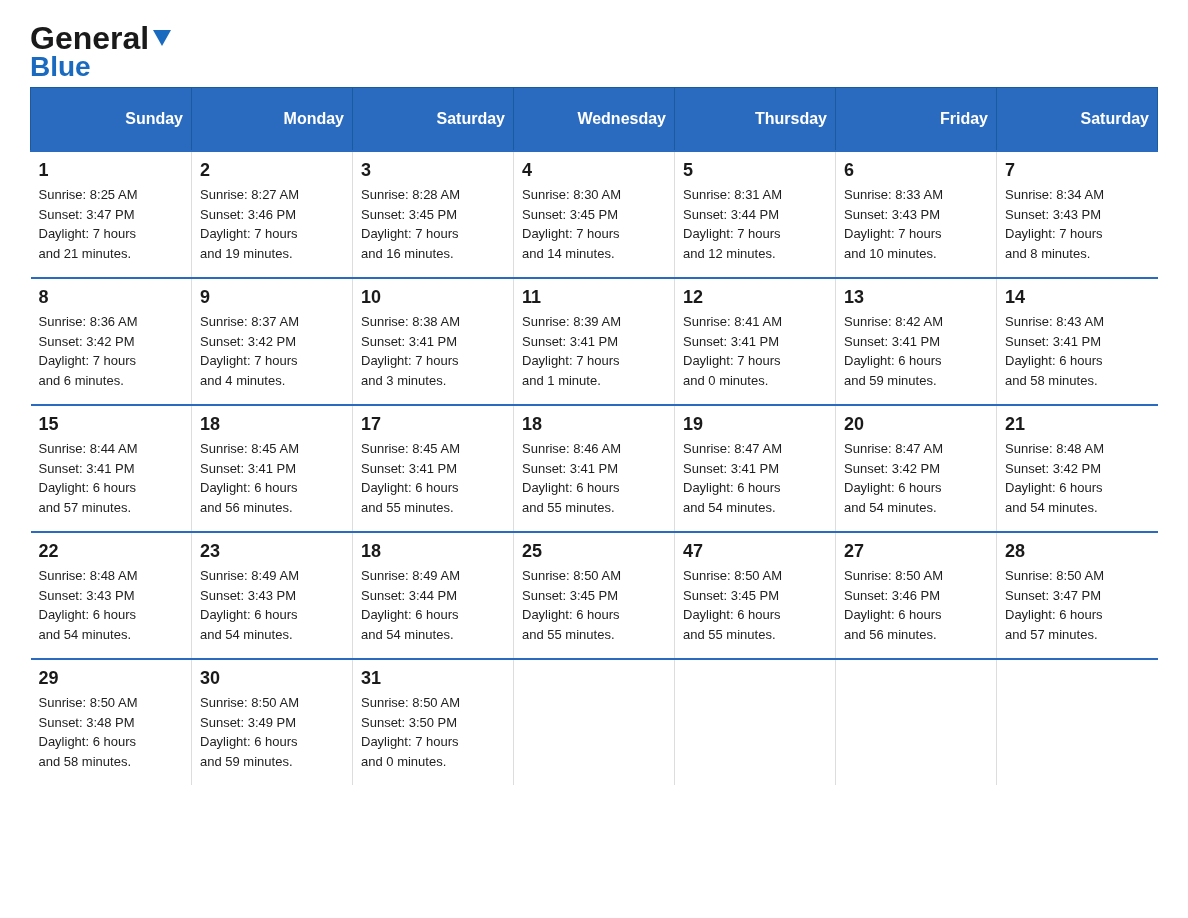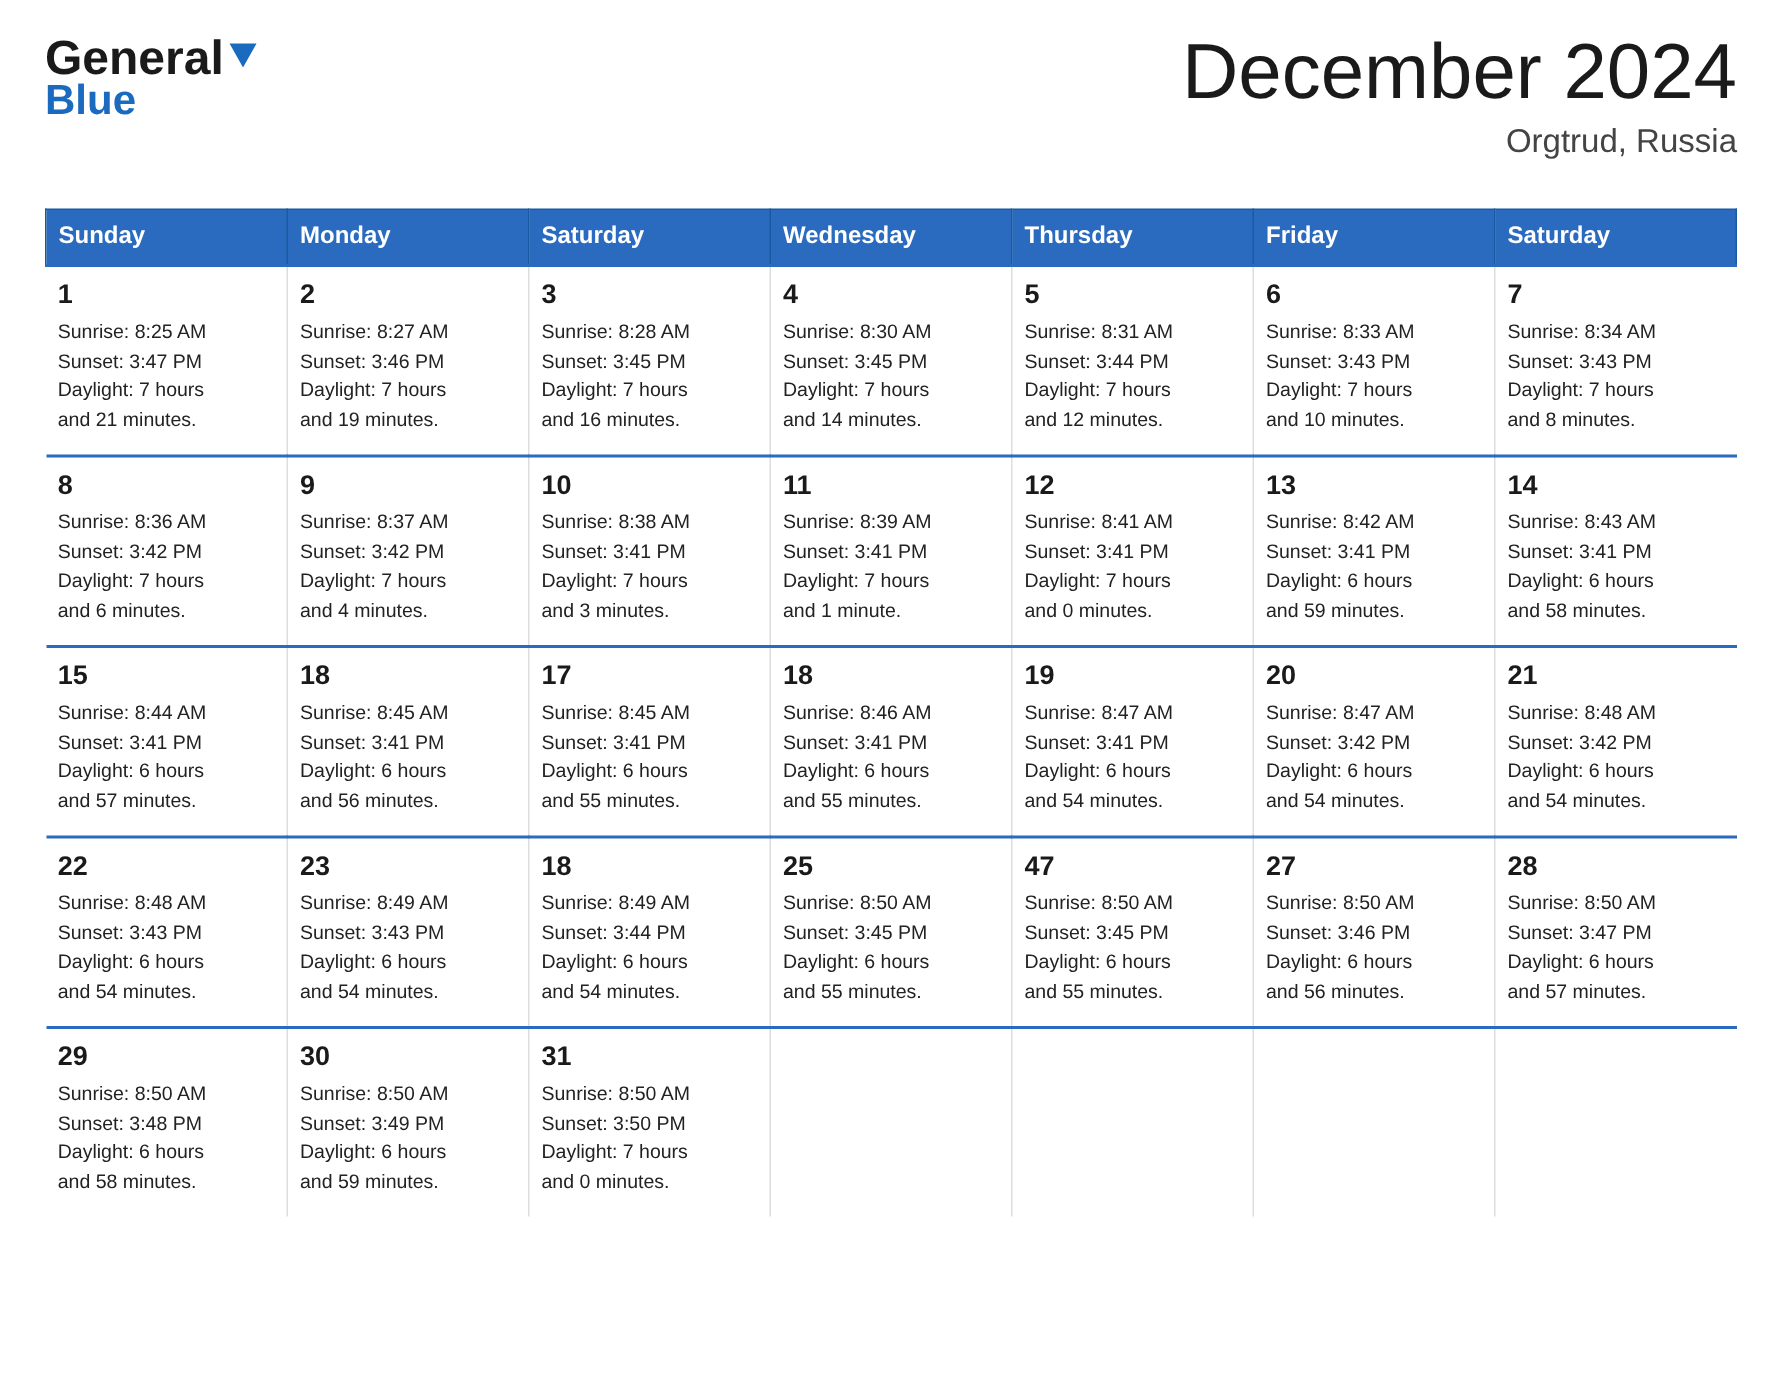--- a/index.html
+++ b/index.html
@@ -7,21 +7,21 @@
       font-family: Arial, sans-serif;
       background: #ffffff;
       width: 1188px;
       min-height: 918px;
       padding: 20px 30px;
     }
     .header-area {
       display: flex;
       justify-content: space-between;
       align-items: flex-start;
-      margin-bottom: 32px;
+      margin-bottom: 4px;
     }
     .logo {
       display: flex;
       flex-direction: column;
       align-items: flex-start;
     }
     .title-area {
       text-align: right;
     }
     .month-title {
@@ -40,22 +40,22 @@
       border-collapse: collapse;
       table-layout: fixed;
     }
     thead tr {
       background-color: #2a6bbf;
     }
     thead th {
       color: white;
       font-size: 16px;
       font-weight: bold;
-      padding: 9px 8px;
-      text-align: left;
+      padding: 22px 8px;
+      text-align: right;
       border: 1px solid #1a5a9f;
     }
     tbody tr {
       border-top: 2px solid #2a6bbf;
     }
     tbody td {
       vertical-align: top;
       padding: 8px 8px 14px 8px;
       font-size: 13px;
       color: #222;
@@ -96,24 +96,20 @@
       <span style="display:inline-block; margin-left:2px; vertical-align:middle;">
         <svg width="22" height="22" viewBox="0 0 22 22">
           <polygon points="2,4 20,4 11,20" fill="#1a6bbf"></polygon>
         </svg>
       </span>
     </div>
     <div style="margin-top:-6px;">
       <span style="font-size:28px; font-weight:bold; color:#1a6bbf;">Blue</span>
     </div>
   </div>
-  <div class="title-area">
-    <div class="month-title">December 2024</div>
-    <div class="location">Orgtrud, Russia</div>
-  </div>
 </div>
 
 <table>
   <thead>
     <tr>
       <th>Sunday</th>
       <th>Monday</th>
       <th>Saturday</th>
       <th>Wednesday</th>
       <th>Thursday</th>

